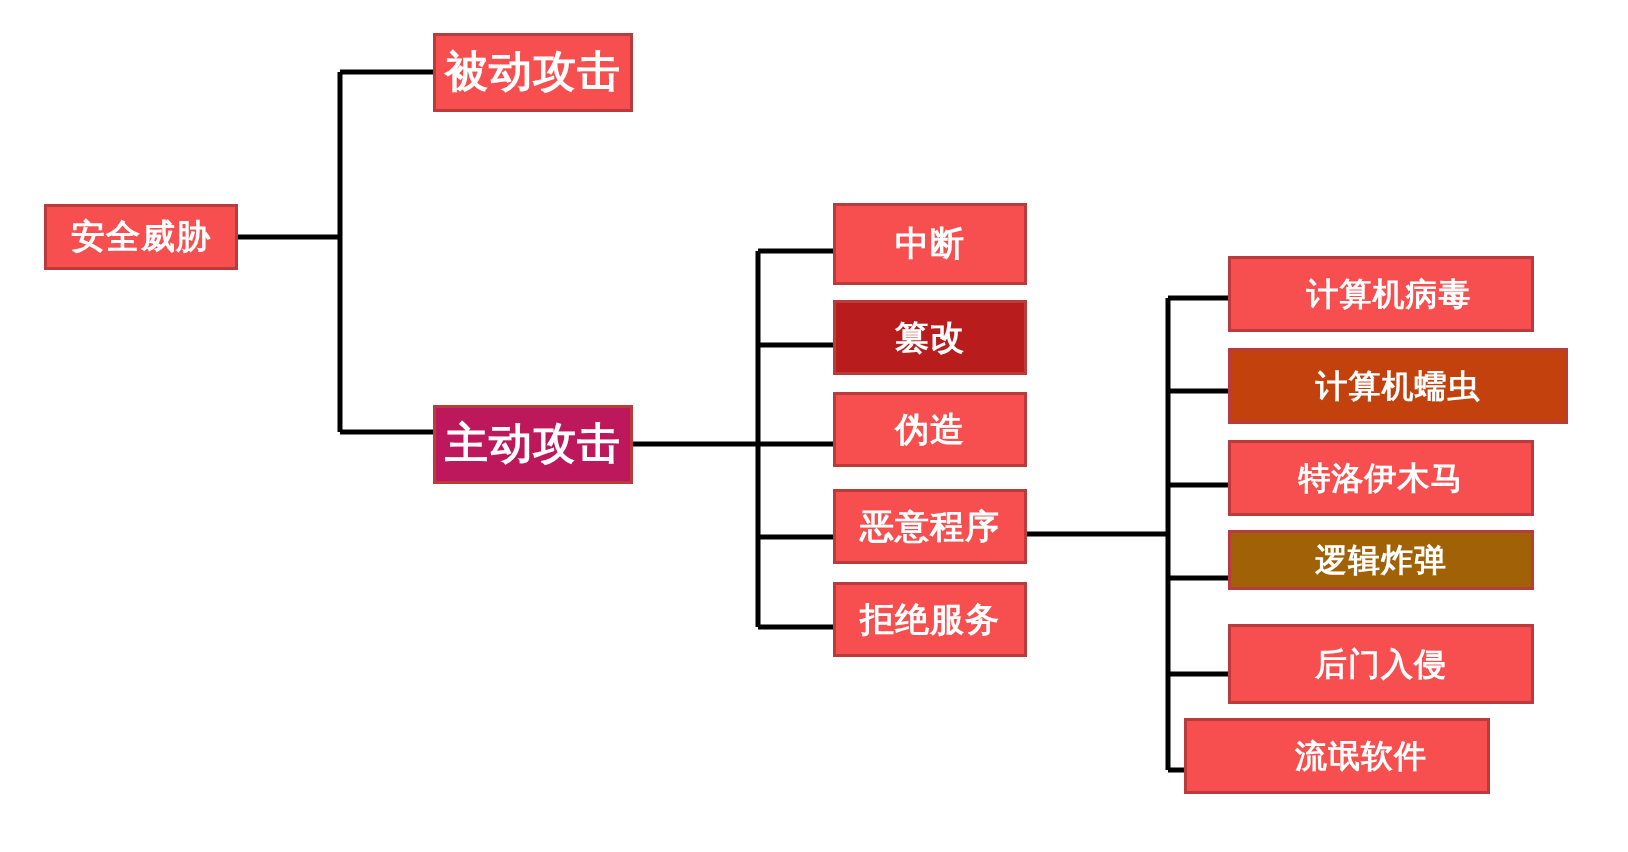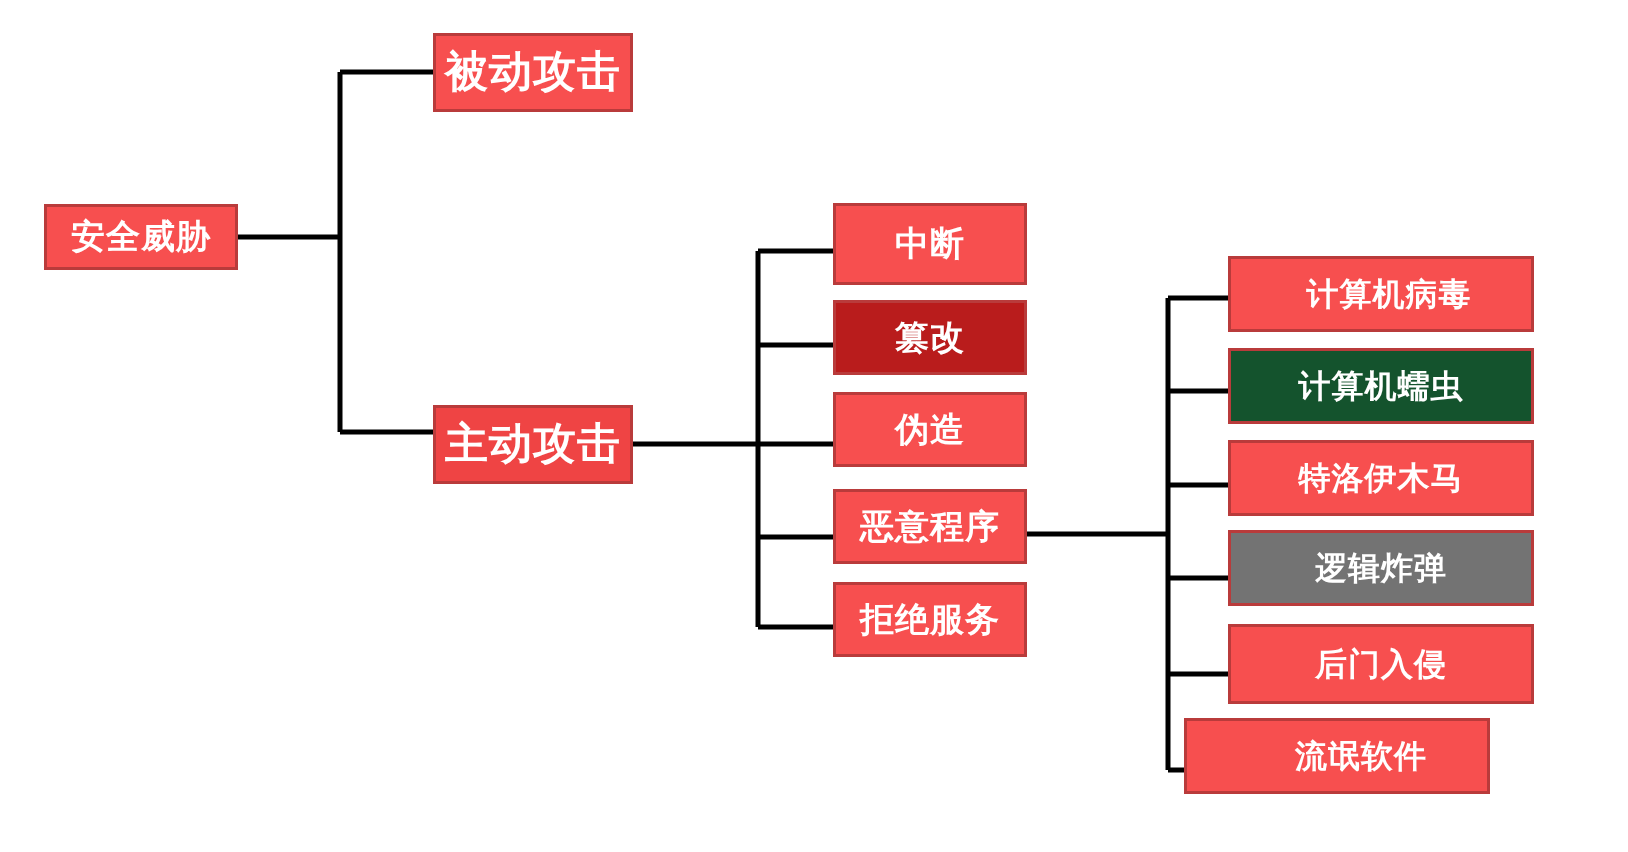--- a/index.html
+++ b/index.html
@@ -83,48 +83,48 @@
         <line x1="1168" y1="770" x2="1228" y2="770" stroke="#000000" stroke-width="5" stroke-linecap="butt"></line>
       </g>
     </svg>
   <div id="nodes">
       <div class="node lvl0" style="left: 44px; top: 204px; width: 194px; height: 66px; background: rgb(247, 79, 79); border-color: rgb(185, 59, 59); color: rgb(255, 255, 255);">
         <span class="node-label">安全威胁</span>
       </div>
       <div class="node lvl1" style="left: 433px; top: 33px; width: 200px; height: 79px; background: rgb(247, 79, 79); border-color: rgb(185, 59, 59); color: rgb(255, 255, 255);">
         <span class="node-label">被动攻击</span>
       </div>
-      <div class="node lvl1" style="left: 433px; top: 405px; width: 200px; height: 79px; background: #ef4444; border-color: rgb(185, 59, 59); color: rgb(255, 255, 255);">
+      <div class="node lvl1" style="left: 433px; top: 405px; width: 200px; height: 79px; background: #be185d; border-color: rgb(185, 59, 59); color: rgb(255, 255, 255);">
         <span class="node-label">主动攻击</span>
       </div>
       <div class="node lvl2" style="left: 833px; top: 203px; width: 194px; height: 82px; background: rgb(247, 79, 79); border-color: rgb(185, 59, 59); color: rgb(255, 255, 255);">
         <span class="node-label">中断</span>
       </div>
       <div class="node lvl2" style="left: 833px; top: 300px; width: 194px; height: 75px; background: #b91c1c; border-color: rgb(185, 59, 59); color: rgb(255, 255, 255);">
         <span class="node-label">篡改</span>
       </div>
       <div class="node lvl2" style="left: 833px; top: 392px; width: 194px; height: 75px; background: rgb(247, 79, 79); border-color: rgb(185, 59, 59); color: rgb(255, 255, 255);">
         <span class="node-label">伪造</span>
       </div>
       <div class="node lvl2" style="left: 833px; top: 489px; width: 194px; height: 75px; background: rgb(247, 79, 79); border-color: rgb(185, 59, 59); color: rgb(255, 255, 255);">
         <span class="node-label">恶意程序</span>
       </div>
       <div class="node lvl2" style="left: 833px; top: 582px; width: 194px; height: 75px; background: rgb(247, 79, 79); border-color: rgb(185, 59, 59); color: rgb(255, 255, 255);">
         <span class="node-label">拒绝服务</span>
       </div>
       <div class="node lvl3" style="left: 1228px; top: 256px; width: 306px; height: 76px; background: rgb(247, 79, 79); border-color: rgb(185, 59, 59); color: rgb(255, 255, 255); padding-left: 16px;">
         <span class="node-label">计算机病毒</span>
       </div>
-      <div class="node lvl3" style="left: 1228px; top: 348px; width: 306px; height: 76px; background: #14532d; border-color: rgb(185, 59, 59); color: rgb(255, 255, 255);">
+      <div class="node lvl3" style="left: 1228px; top: 348px; width: 340px; height: 76px; background: #c2410c; border-color: rgb(185, 59, 59); color: rgb(255, 255, 255);">
         <span class="node-label">计算机蠕虫</span>
       </div>
       <div class="node lvl3" style="left: 1228px; top: 440px; width: 306px; height: 76px; background: rgb(247, 79, 79); border-color: rgb(185, 59, 59); color: rgb(255, 255, 255);">
         <span class="node-label">特洛伊木马</span>
       </div>
-      <div class="node lvl3" style="left: 1228px; top: 530px; width: 306px; height: 76px; background: #737373; border-color: rgb(185, 59, 59); color: rgb(255, 255, 255);">
+      <div class="node lvl3" style="left: 1228px; top: 530px; width: 306px; height: 60px; background: #a16207; border-color: rgb(185, 59, 59); color: rgb(255, 255, 255);">
         <span class="node-label">逻辑炸弹</span>
       </div>
       <div class="node lvl3" style="left: 1228px; top: 624px; width: 306px; height: 80px; background: rgb(247, 79, 79); border-color: rgb(185, 59, 59); color: rgb(255, 255, 255);">
         <span class="node-label">后门入侵</span>
       </div>
       <div class="node lvl3" style="left: 1184px; top: 718px; width: 306px; height: 76px; background: rgb(247, 79, 79); border-color: rgb(185, 59, 59); color: rgb(255, 255, 255); padding-left: 48px;">
         <span class="node-label">流氓软件</span>
       </div>
     </div>
 </div>

